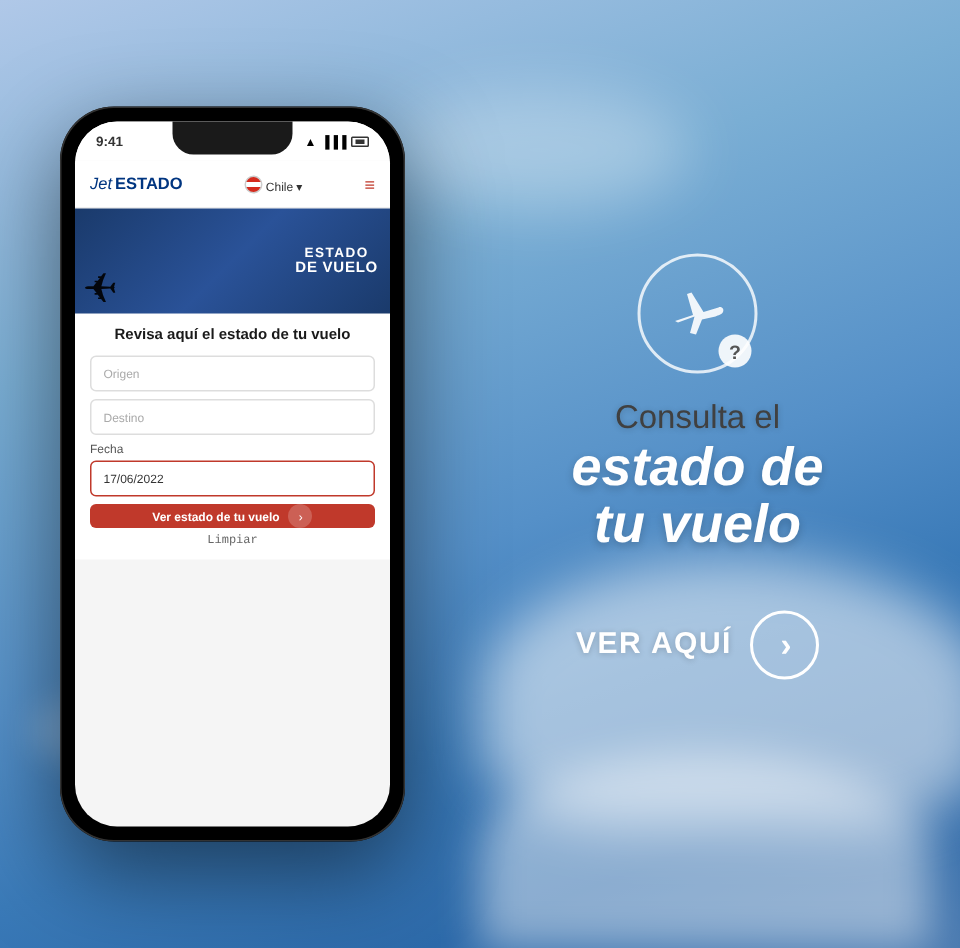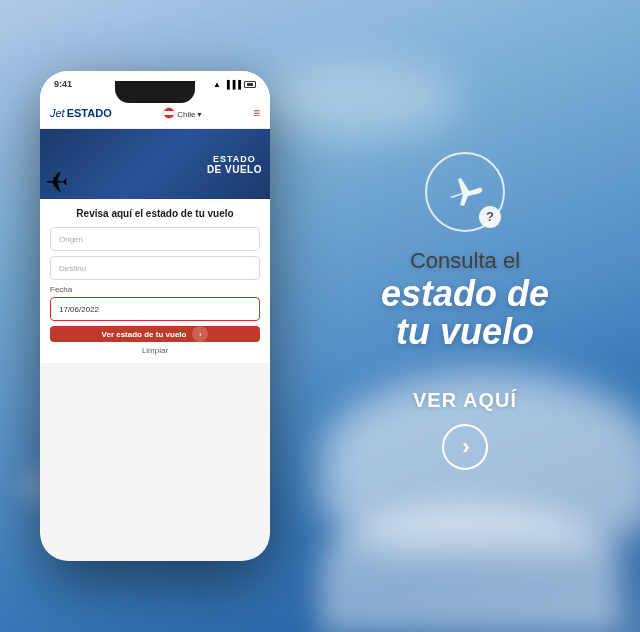--- a/index.html
+++ b/index.html
@@ -87,21 +87,21 @@
       justify-content: center;
       padding: 20px 10px 20px 20px;
     }
 
     
     .phone {
       width: 230px;
       height: 490px;
       background: #000000;
       border-radius: 36px;
-      padding: 0;
+      padding: 10px;
       box-shadow: 0 20px 60px rgba(0,0,0,0.5), inset 0 0 0 1px #333;
       position: relative;
     }
 
     .phone-notch {
       width: 80px;
       height: 22px;
       background: #1a1a1a;
       border-radius: 0 0 14px 14px;
       position: absolute;
@@ -352,20 +352,21 @@
       align-items: center;
       justify-content: center;
       color: white;
       font-size: 8px;
     }
 
     .limpiar-text {
       text-align: center;
       font-size: 8px;
       color: #666;
+      font-family: Liberation Mono, monospace;
     }
 
     
     .right-panel {
       flex: 1;
       display: flex;
       flex-direction: column;
       align-items: center;
       justify-content: center;
       padding: 20px 25px 30px 15px;
@@ -433,21 +434,20 @@
       line-height: 1.1;
       text-shadow: 0 2px 6px rgba(0,0,0,0.2);
       margin-bottom: 28px;
     }
 
     .ver-aqui-row {
       display: flex;
       align-items: center;
       gap: 12px;
       margin-top: 10px;
-      flex-direction: column;
     }
 
     .ver-aqui-text {
       font-size: 20px;
       font-weight: 900;
       color: white;
       letter-spacing: 1px;
       text-shadow: 0 1px 4px rgba(0,0,0,0.2);
     }
 

